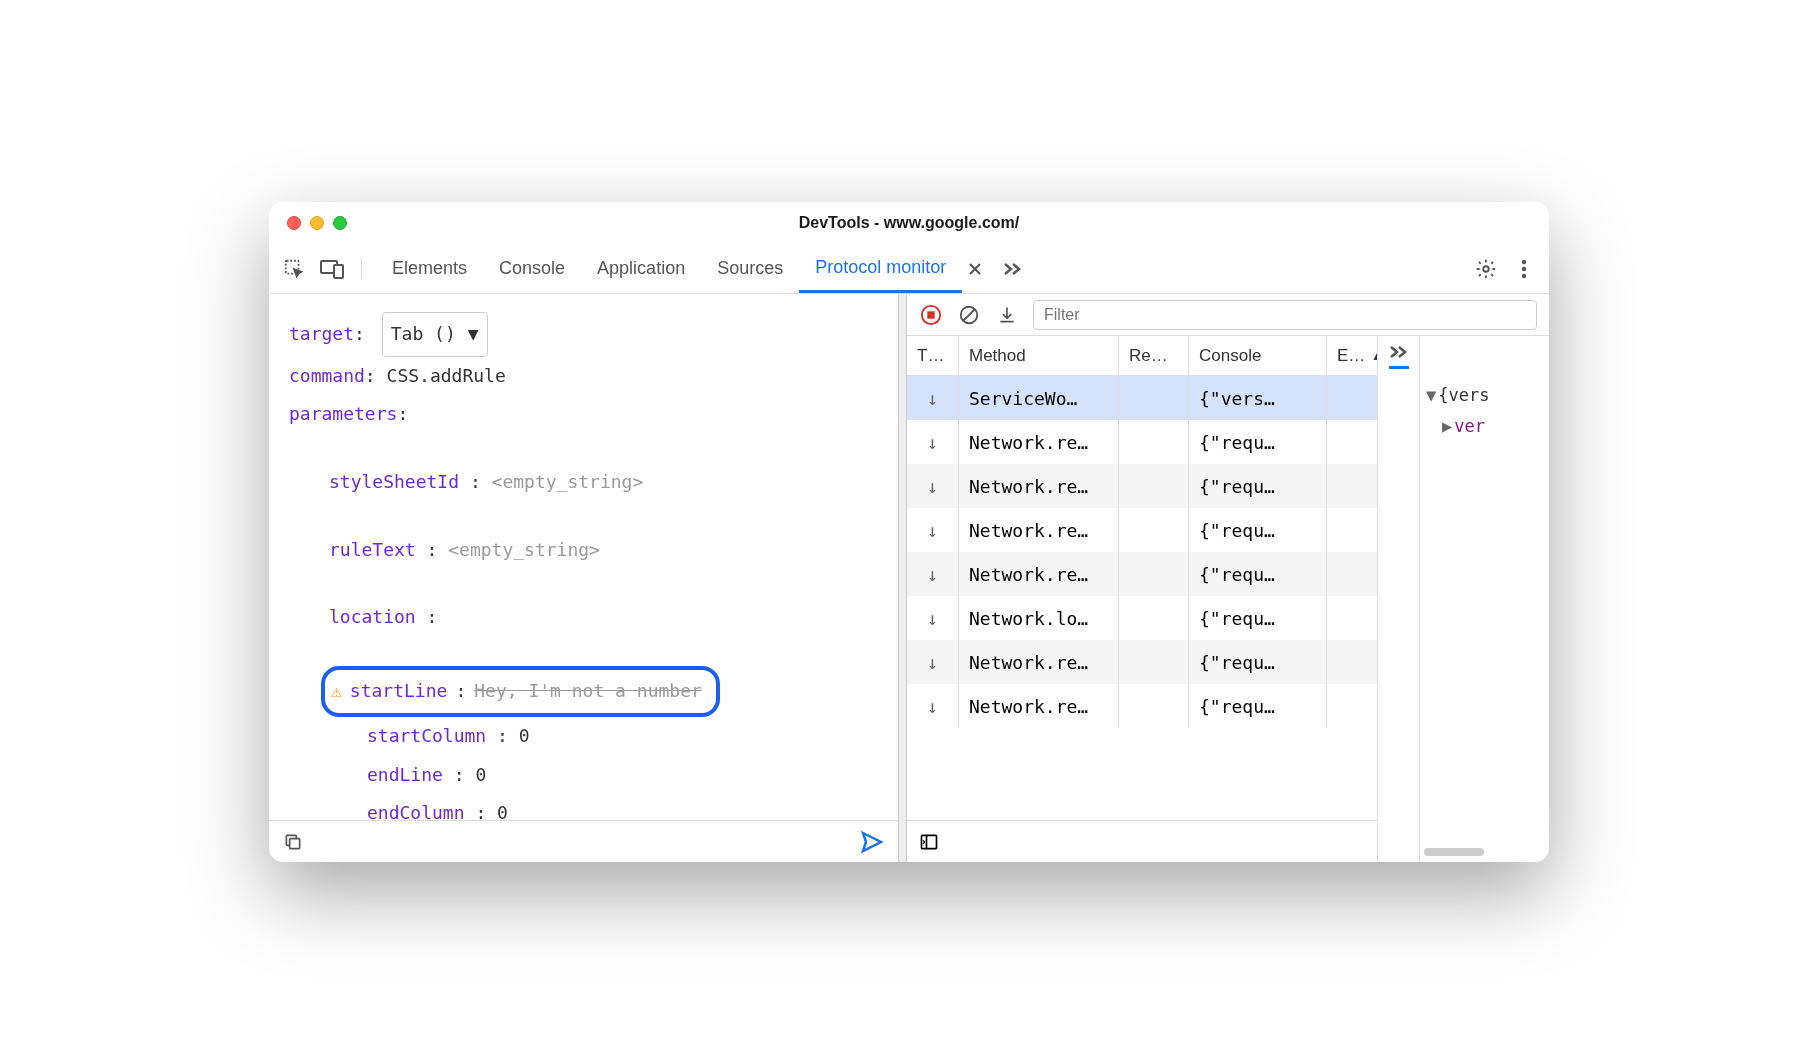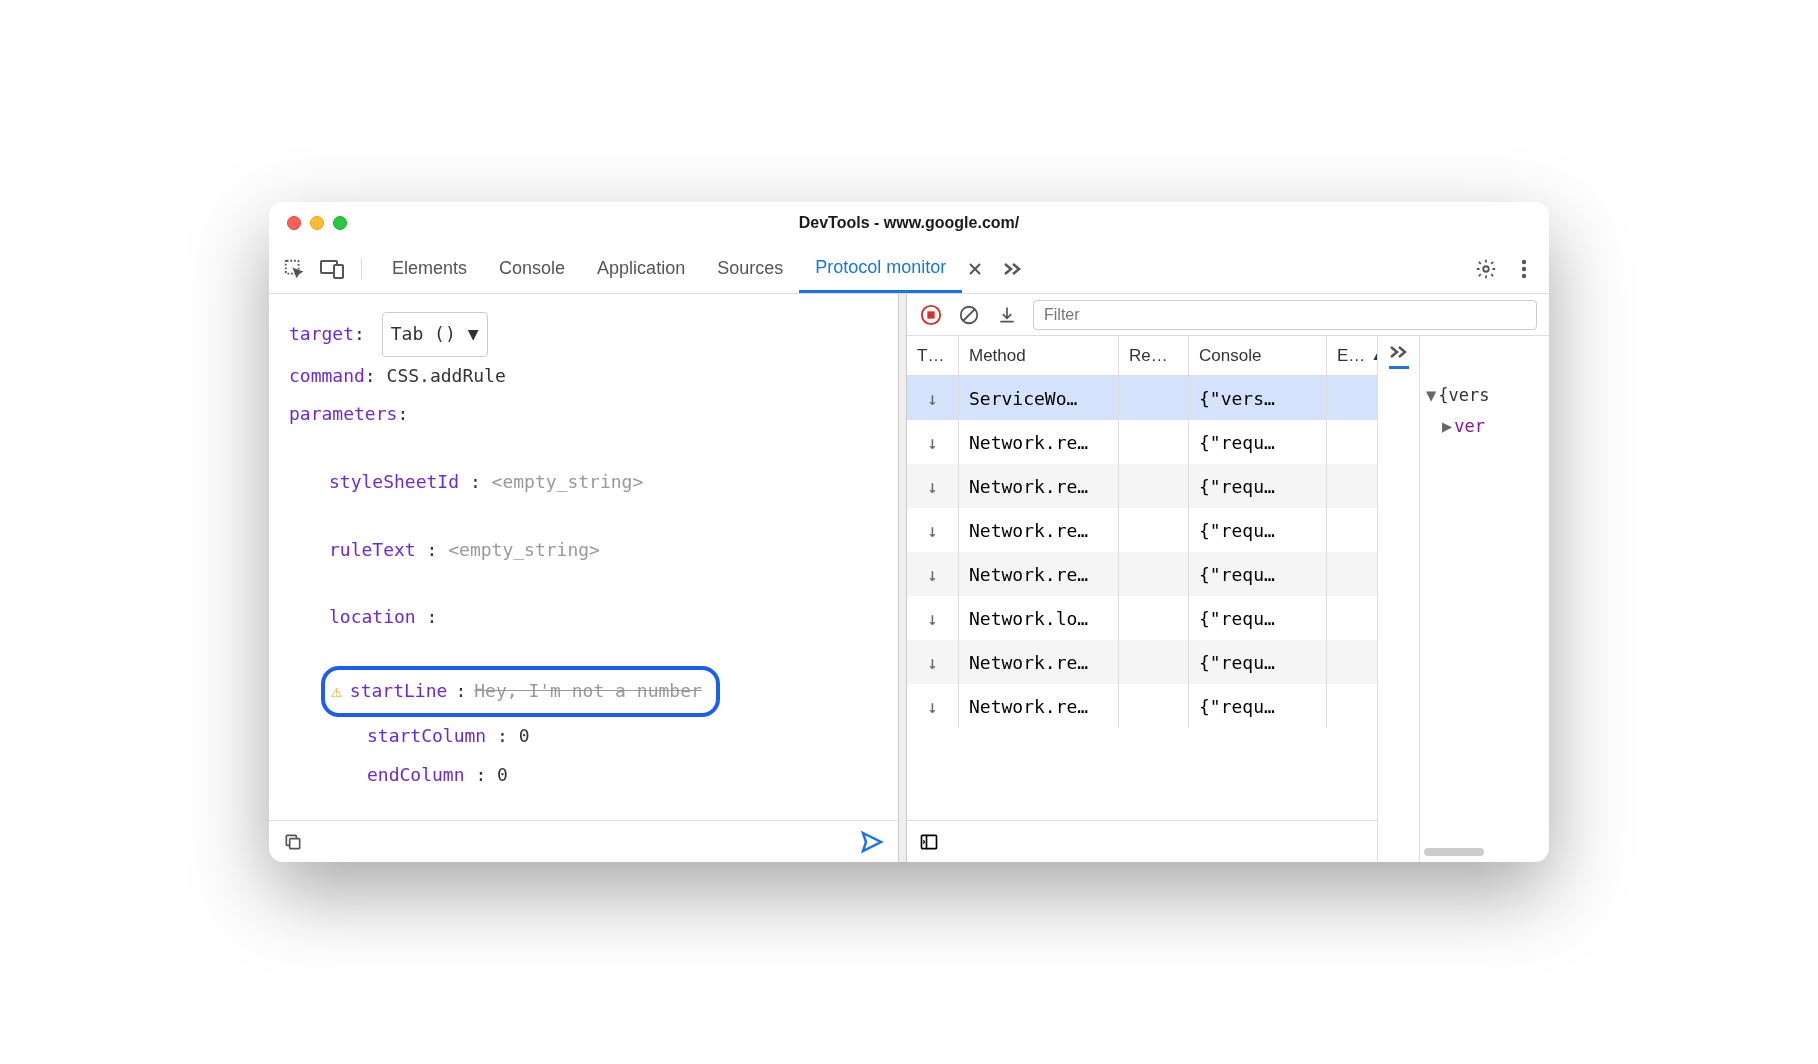--- a/index.html
+++ b/index.html
@@ -161,20 +161,23 @@
             <span class="warn-icon">⚠</span>
             <span class="key">startLine</span>
               <span class="val"> : </span>
               <span class="strike">Hey, I'm not a number</span>
           </span>
         </div>
         <div class="indent2">
           <span class="key">startColumn</span><span class="val"> : </span><span class="val">0</span>
         </div>
         <div class="indent2">
+          <span class="key">endLine</span><span class="val"> : </span><span class="val">0</span>
+        </div>
+        <div class="indent2">
           <span class="key">endColumn</span><span class="val"> : </span><span class="val">0</span>
         </div>
       </div>
       <div class="left-footer">
         <span>
           <svg width="20" height="20" viewBox="0 0 24 24" fill="none" stroke="currentColor" stroke-width="2">
               <rect x="8" y="8" width="12" height="12" rx="1"></rect>
               <path d="M16 8V5a1 1 0 0 0-1-1H5a1 1 0 0 0-1 1v10a1 1 0 0 0 1 1h3"></path>
             </svg>
         </span>

